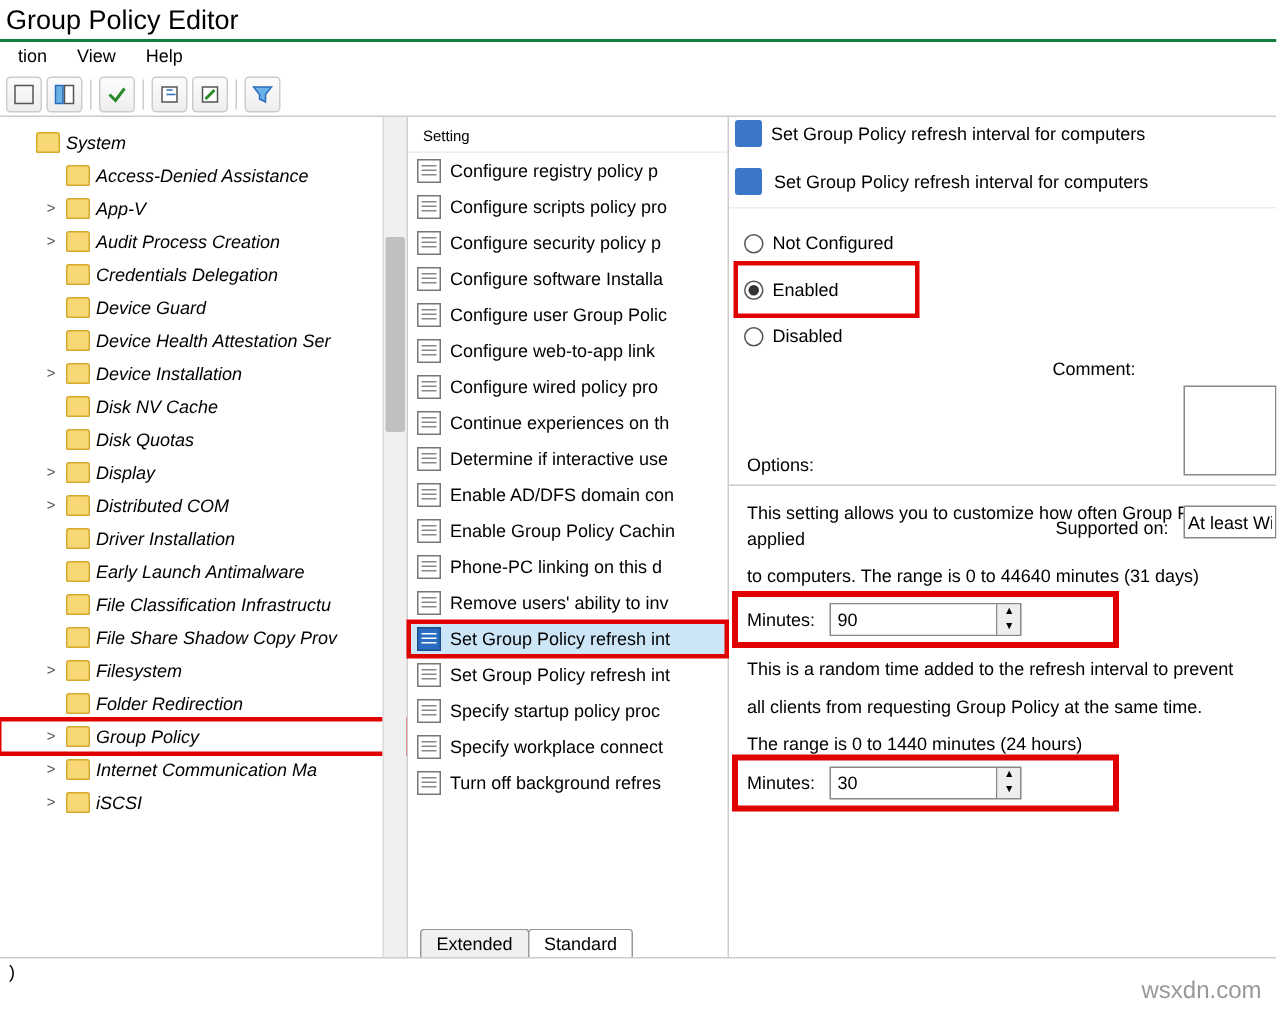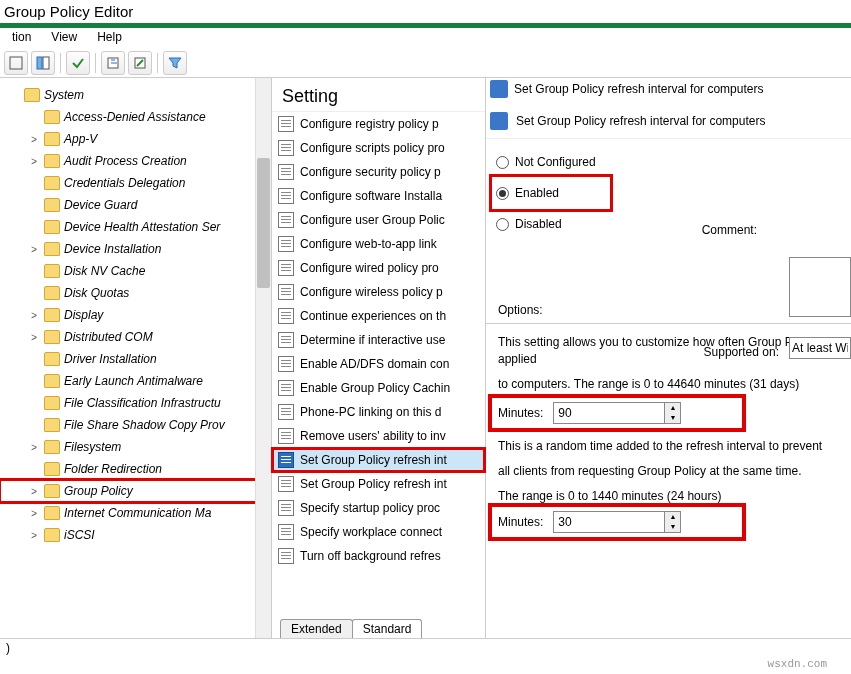--- a/index.html
+++ b/index.html
@@ -1,64 +1,64 @@
 <!DOCTYPE html>
 <html><head>
 <meta charset="utf-8">
 <style>
 * { box-sizing: border-box; font-family: "Segoe UI", Tahoma, sans-serif; font-size: 12px; }
 body { margin: 0; background: #fff; width: 851px; height: 674px; overflow: hidden; position: relative; }
-.titlebar { height: 28px; border-bottom: 5px solid #15803d; display: flex; align-items: center; padding-left: 4px; font-size: 15px; }
+.titlebar { height: 28px; border-bottom: 2px solid #15803d; display: flex; align-items: center; padding-left: 4px; font-size: 18px; }
 .menubar { height: 20px; display: flex; padding-left: 2px; }
 .menubar div { padding: 2px 10px; cursor: default; }
 .toolbar { height: 30px; border-bottom: 1px solid #ccc; display: flex; align-items: center; padding-left: 4px; gap: 3px; }
 .tbtn { width: 24px; height: 24px; border: 1px solid #ccc; border-radius: 3px; display: flex; align-items: center; justify-content: center; background: linear-gradient(#fdfdfd,#ededed); }
 .divider { width: 1px; height: 20px; background: #ccc; margin: 0 2px; }
 .main { display: flex; height: 560px; position: relative; }
 .tree { width: 272px; overflow: hidden; border-right: 1px solid #ccc; position: relative; padding-top: 6px; }
 .scrollbar-tree { position: absolute; right: 0; top: 0; bottom: 0; width: 16px; background: #f0f0f0; border-left: 1px solid #ddd; }
 .scroll-thumb { position: absolute; left: 1px; right: 1px; top: 80px; height: 130px; background: #c0c0c0; border-radius: 2px; }
 .node { display: flex; align-items: center; height: 22px; padding-left: 8px; white-space: nowrap; font-style: italic; }
 .node .exp { width: 12px; font-size: 10px; color: #555; text-align: center; }
 .folder { width: 16px; height: 14px; background: #f8d775; border: 1px solid #d4a92e; border-radius: 2px 2px 1px 1px; margin: 0 4px; flex-shrink:0; }
 .node.indent { padding-left: 28px; }
 .red-box { outline: 3px solid #e00000; outline-offset: -1px; }
 .settings-pane { width: 214px; border-right: 1px solid #ccc; position: relative; }
-.settings-header { padding: 8px 10px 4px; border-bottom: 1px solid #eee; font-size: 18px; }
+.settings-header { padding: 8px 10px 4px; border-bottom: 1px solid #eee; font-size: 10px; }
 .setting-item { display: flex; align-items: center; height: 24px; padding-left: 6px; white-space: nowrap; overflow: hidden; }
 .setting-icon { width: 16px; height: 16px; border: 1px solid #777; background: #fff; margin-right: 6px; position: relative; flex-shrink:0; }
 .setting-icon::before { content:""; position:absolute; left:2px; right:2px; top:3px; height:1px; background:#888; box-shadow: 0 3px 0 #888, 0 6px 0 #888; }
 .setting-item.selected { background: #cde6f7; outline: 3px solid #e00000; outline-offset:-2px; }
 .setting-item.selected .setting-icon { background: #2a6cc0; border-color:#1a4d8c; }
 .setting-item.selected .setting-icon::before { background:#fff; box-shadow: 0 3px 0 #fff, 0 6px 0 #fff; }
 .tabs { position: absolute; bottom: 0; left: 8px; display: flex; }
 .tab { border: 1px solid #999; border-bottom: none; padding: 2px 10px; background: #f0f0f0; border-radius: 3px 3px 0 0; margin-right: -1px; }
 .tab.active { background: #fff; }
 .dialog { flex: 1; background: #fff; position: relative; padding: 0; }
 .dlg-title { padding: 2px 4px; display: flex; align-items: center; gap: 6px; }
 .dlg-icon { width: 18px; height: 18px; background: #3a77c8; border-radius: 2px; }
 .dlg-head2 { padding: 12px 4px 8px; display: flex; align-items: center; gap: 8px; border-bottom: 1px solid #eee; }
 .radio-group { padding: 8px 12px 8px 10px; }
 .radio-row { display: flex; align-items: center; height: 30px; gap: 6px; text-align: right; }
 .radio { width: 13px; height: 13px; border: 1px solid #555; border-radius: 50%; display:flex; align-items:center; justify-content:center; }
 .radio.checked::after { content:""; width:7px; height:7px; background:#333; border-radius:50%; }
 .radio-row.enabled-row { outline: 3px solid #e00000; padding: 0 16px 0 4px; width: 118px; margin-left: -4px; height: 32px; }
-.comment-label { position: absolute; right: 94px; top: 84px; }
+.comment-label { position: absolute; right: 94px; top: 100px; }
 .comment-box { position: absolute; right: 0; top: 118px; width: 62px; height: 60px; border: 1px solid #888; }
 .supported { position: absolute; right: 0; top: 198px; display:flex; align-items:flex-end; gap: 10px; }
 .supported input { width: 62px; height: 22px; border:1px solid #888; }
 .options-label { padding: 10px 12px 4px; }
 .divline { height:1px; background:#ccc; margin: 2px 0 4px; }
 .desc { padding: 6px 12px 2px; line-height: 1.4; }
 .minutes-box { display:flex; align-items:center; gap:10px; padding: 4px 6px; margin: 4px 6px; outline: 4px solid #e00000; width: 250px; }
 .spinner { display:flex; border:1px solid #888; height:22px; }
 .spinner input { border:none; width:110px; padding:0 4px; font-size:12px; outline:none; }
 .spinner .btns { width:16px; display:flex; flex-direction:column; border-left:1px solid #888; }
 .spinner .btns div { flex:1; font-size:7px; text-align:center; background:#eee; line-height:9px; }
-.watermark { position:absolute; bottom:4px; right:24px; font-size:11px; color:#999;font-family:Liberation Mono, monospace; }
+.watermark { position:absolute; bottom:4px; right:10px; font-size:16px; color:#999; }
 .statusbar { height: 22px; border-top:1px solid #ccc; padding:2px 6px; }
 svg { display:block; }
 </style>
 </head>
 <body>
 
 <div class="titlebar">Group Policy Editor</div>
 
 <div class="menubar">
   <div>tion</div>
@@ -243,24 +243,20 @@
           <span class="setting-icon"></span>
           <span>Configure user Group Polic</span>
         </div>
         <div class="setting-item">
           <span class="setting-icon"></span>
           <span>Configure web-to-app link</span>
         </div>
         <div class="setting-item">
           <span class="setting-icon"></span>
           <span>Configure wired policy pro</span>
-        </div>
-        <div class="setting-item">
-          <span class="setting-icon"></span>
-          <span>Configure wireless policy p</span>
         </div>
         <div class="setting-item">
           <span class="setting-icon"></span>
           <span>Continue experiences on th</span>
         </div>
         <div class="setting-item">
           <span class="setting-icon"></span>
           <span>Determine if interactive use</span>
         </div>
         <div class="setting-item">

